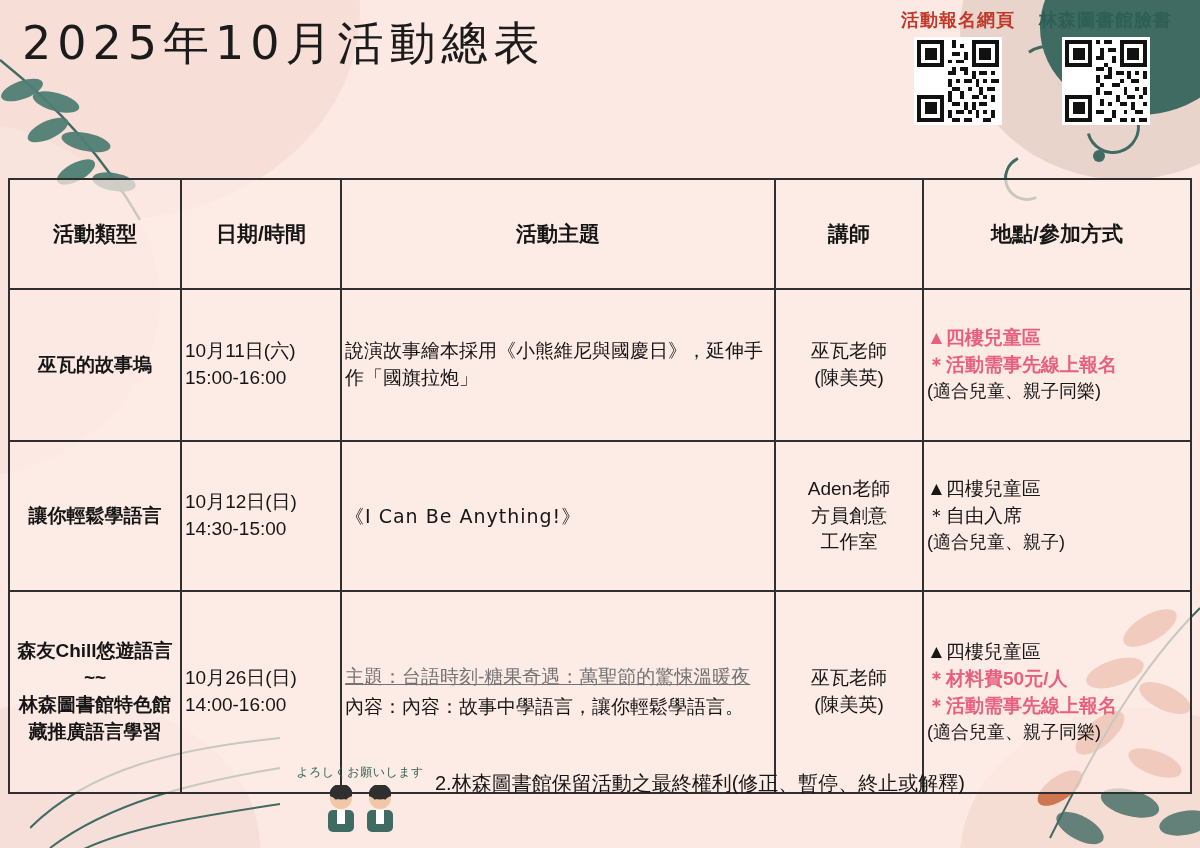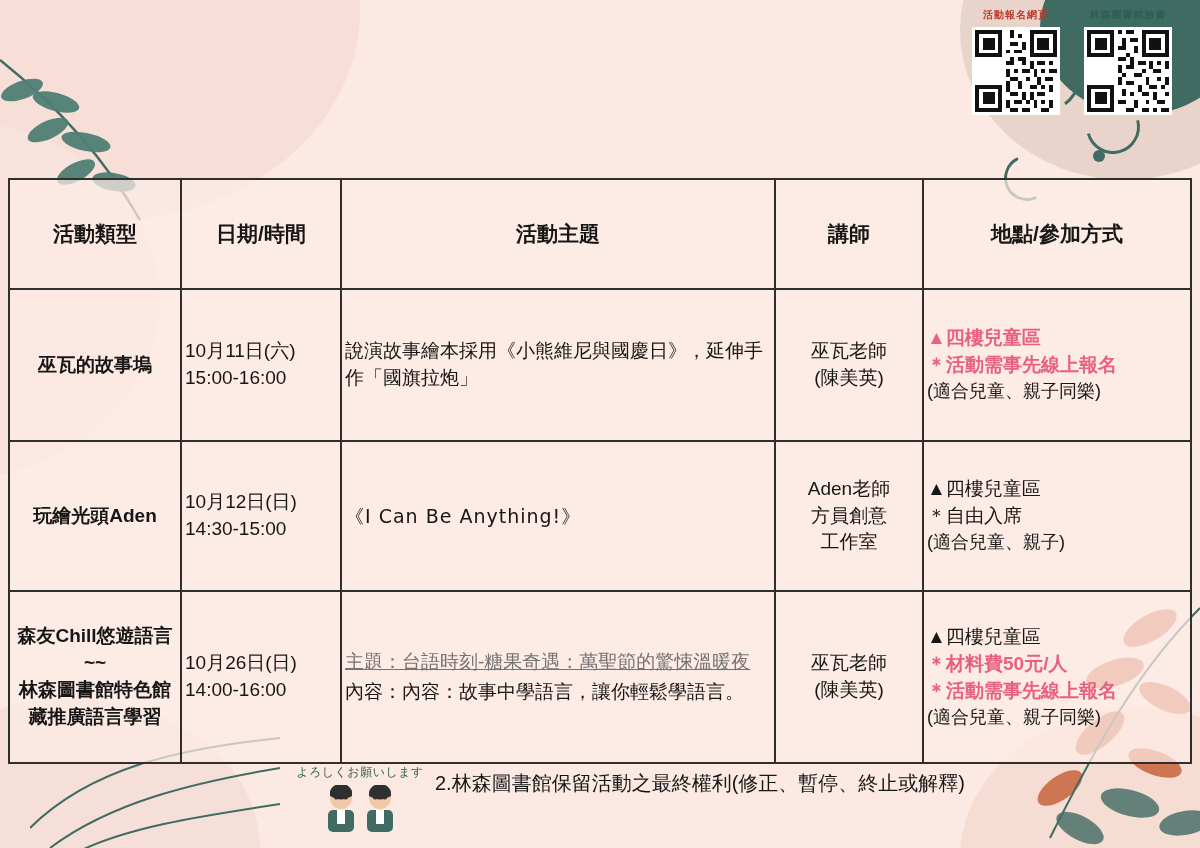--- a/index.html
+++ b/index.html
@@ -102,21 +102,21 @@
     top: 8px;
     right: 28px;
     display: flex;
     gap: 24px;
     z-index: 6;
   }
   .qr-item {
     text-align: center;
   }
   .qr-label {
-    font-size: 10px;
+    font-size: 18px;
     font-weight: bold;
     color: #c0392b;
     margin-bottom: 5px;
     letter-spacing: 1px;
     white-space: nowrap;
   }
   .qr-label.green {
     color: #2e5f55;
   }
   .qr-box {
@@ -186,21 +186,21 @@
     line-height: 1.45;
     white-space: pre-line;
   }
   td.c-place {
     text-align: left;
     font-size: 19px;
     line-height: 1.5;
   }
   .row-tall { height: 152px; }
   .row-mid  { height: 150px; }
-  .row-last { height: 172px; }
+  .row-last { height: 202px; }
 
   .pink {
     color: #e8607d;
     font-weight: bold;
   }
   .place-line { display: block; }
   .place-sub {
     color: #161616;
     font-weight: normal;
     font-size: 18px;
@@ -306,20 +306,21 @@
     <ellipse cx="230" cy="215" rx="30" ry="13" transform="rotate(15 230 215)"></ellipse>
     <ellipse cx="285" cy="235" rx="26" ry="12" transform="rotate(-10 285 235)"></ellipse>
     <ellipse cx="180" cy="240" rx="26" ry="12" transform="rotate(28 180 240)"></ellipse>
   </g>
   <g stroke="#3f6b62" stroke-width="2" fill="none">
     <path d="M300 20 C240 80 200 150 150 250"></path>
   </g>
 </svg>
 
 <div class="title-block">
+  <div class="title-line">2025年10月活動總表</div>
 </div>
 
 <div class="qr-area">
   <div class="qr-item">
     <div class="qr-label">活動報名網頁</div>
     <div class="qr-box">
       <svg width="82" height="82" viewBox="0 0 21 21" shape-rendering="crispEdges">
         <rect width="21" height="21" fill="#fff"></rect>
         <g fill="#111">
           <rect x="0" y="0" width="7" height="1"></rect>
@@ -475,21 +476,21 @@
         <td class="c-topic">說演故事繪本採用《小熊維尼與國慶日》，延伸手作「國旗拉炮」</td>
         <td class="c-lect">巫瓦老師
 (陳美英)</td>
         <td class="c-place">
           <span class="place-line pink">▲四樓兒童區</span>
           <span class="place-line pink">＊活動需事先線上報名</span>
           <span class="place-line place-sub">(適合兒童、親子同樂)</span>
         </td>
       </tr>
       <tr class="row-mid">
-        <td class="c-type">玩繪光頭Aden</td>
+        <td class="c-type">讓你輕鬆學語言</td>
         <td class="c-date">10月12日(日)
 14:30-15:00</td>
         <td class="c-topic mono-title">《I Can Be Anything!》</td>
         <td class="c-lect">Aden老師
 方員創意
 工作室</td>
         <td class="c-place">
           <span class="place-line">▲四樓兒童區</span>
           <span class="place-line">＊自由入席</span>
           <span class="place-line place-sub">(適合兒童、親子)</span>

